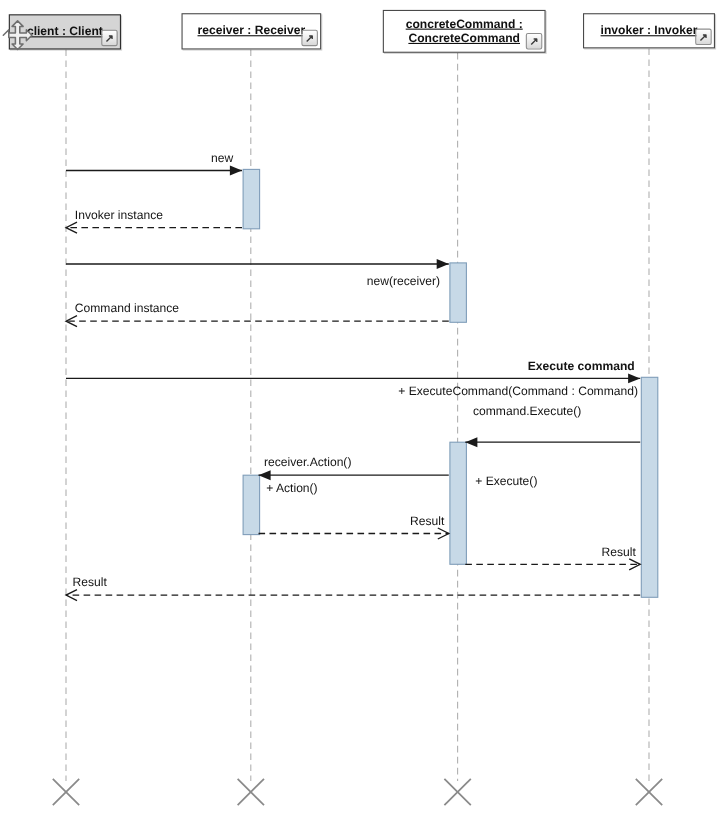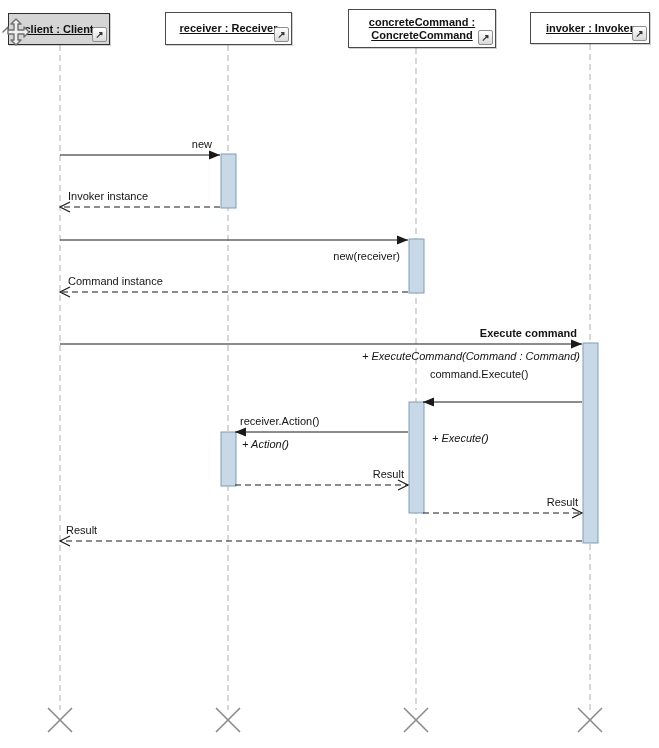--- a/index.html
+++ b/index.html
@@ -10,21 +10,21 @@
             display:flex;flex-direction:column;align-items:center;justify-content:center;
             text-align:center;box-shadow:1px 1px 0 rgba(0,0,0,0.18);}
   .head-box.selected{background:#d5d5d5;border-color:#2e2e2e;}
   .head-title{font-size:11px;font-weight:bold;text-decoration:underline;color:#111;
               line-height:13px;white-space:nowrap;}
   .corner-icon{position:absolute;right:2px;bottom:2px;width:15px;height:15px;
                border:1px solid #8e8e8e;background:linear-gradient(#ffffff,#d9d9d9);
                display:flex;align-items:center;justify-content:center;
                font-size:10px;font-weight:bold;color:#3a3a3a;box-sizing:border-box;border-radius:2px;}
   .msg-label{position:absolute;font-size:11px;color:#141414;white-space:nowrap;line-height:13px;}
-  .msg-label.sig{font-style:italic;}
+  .msg-label.sig{}
   .move-cursor{position:absolute;left:1px;top:17px;}
 </style>
 </head>
 <body>
 
 <div class="canvas">
   <svg class="layer" id="svg-layer" width="659" height="748" viewBox="0 0 659 748">
       <line x1="60" y1="45" x2="60" y2="710" stroke="#b0b0b0" stroke-width="1" stroke-dasharray="6 4"></line>
       <line x1="48" y1="708" x2="72" y2="732" stroke="#8a8a8a" stroke-width="1.6"></line>
       <line x1="48" y1="732" x2="72" y2="708" stroke="#8a8a8a" stroke-width="1.6"></line>

